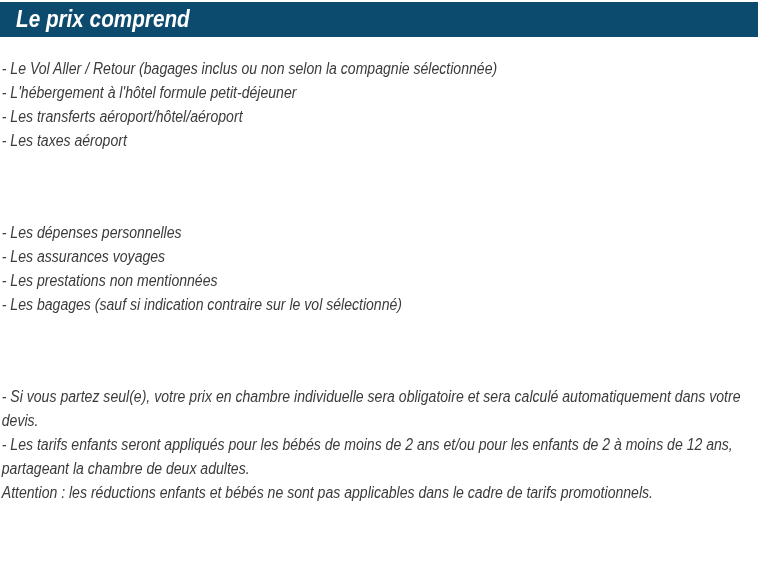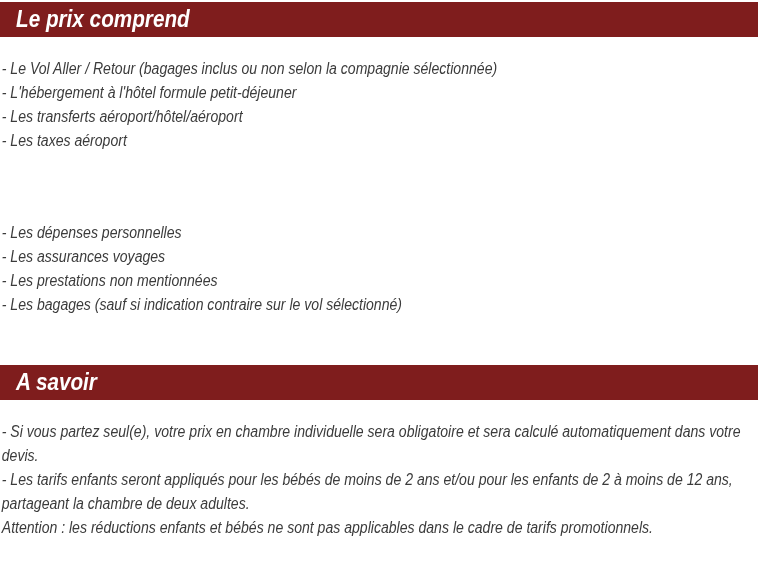--- a/index.html
+++ b/index.html
@@ -15,21 +15,21 @@
   }
   .page {
     width: 758px;
     height: 587px;
     padding-top: 2px;
     box-sizing: border-box;
     overflow: hidden;
   }
   .section-header {
     height: 35px;
-    background: #7f1d1d;
+    background: #0c4a6e;
     display: flex;
     align-items: center;
     padding-left: 16px;
     box-sizing: border-box;
   }
   .section-title {
     margin: 0;
     color: #ffffff;
     font-size: 23px;
     font-weight: bold;
@@ -74,23 +74,20 @@
   <section>
     <div class="section-body">
       <p>- Les dépenses personnelles</p>
       <p>- Les assurances voyages</p>
       <p>- Les prestations non mentionnées</p>
       <p>- Les bagages (sauf si indication contraire sur le vol sélectionné)</p>
     </div>
   </section>
 
   <section>
-    <header class="section-header">
-      <h2 class="section-title">A savoir</h2>
-    </header>
     <div class="section-body">
       <p>- Si vous partez seul(e), votre prix en chambre individuelle sera obligatoire et sera calculé automatiquement dans votre devis.</p>
       <p>- Les tarifs enfants seront appliqués pour les bébés de moins de 2 ans et/ou pour les enfants de 2 à moins de 12 ans, partageant la chambre de deux adultes.</p>
       <p>Attention : les réductions enfants et bébés ne sont pas applicables dans le cadre de tarifs promotionnels.</p>
     </div>
   </section>
 
 </div>
 
 </body></html>

